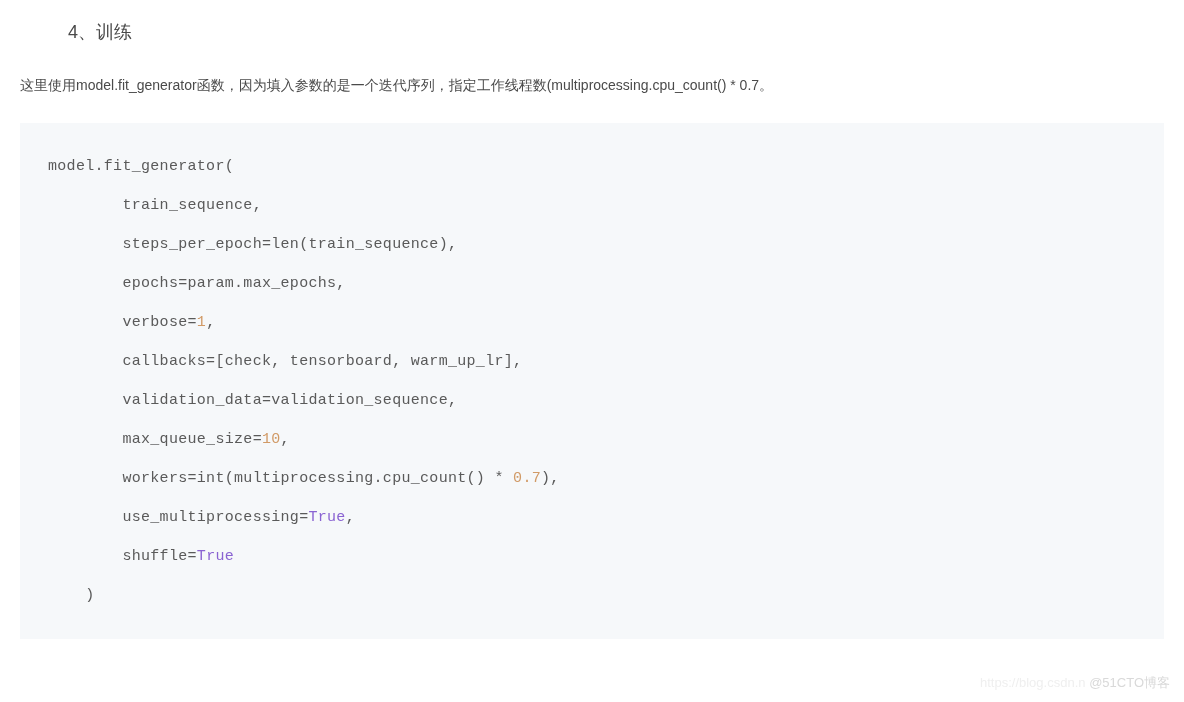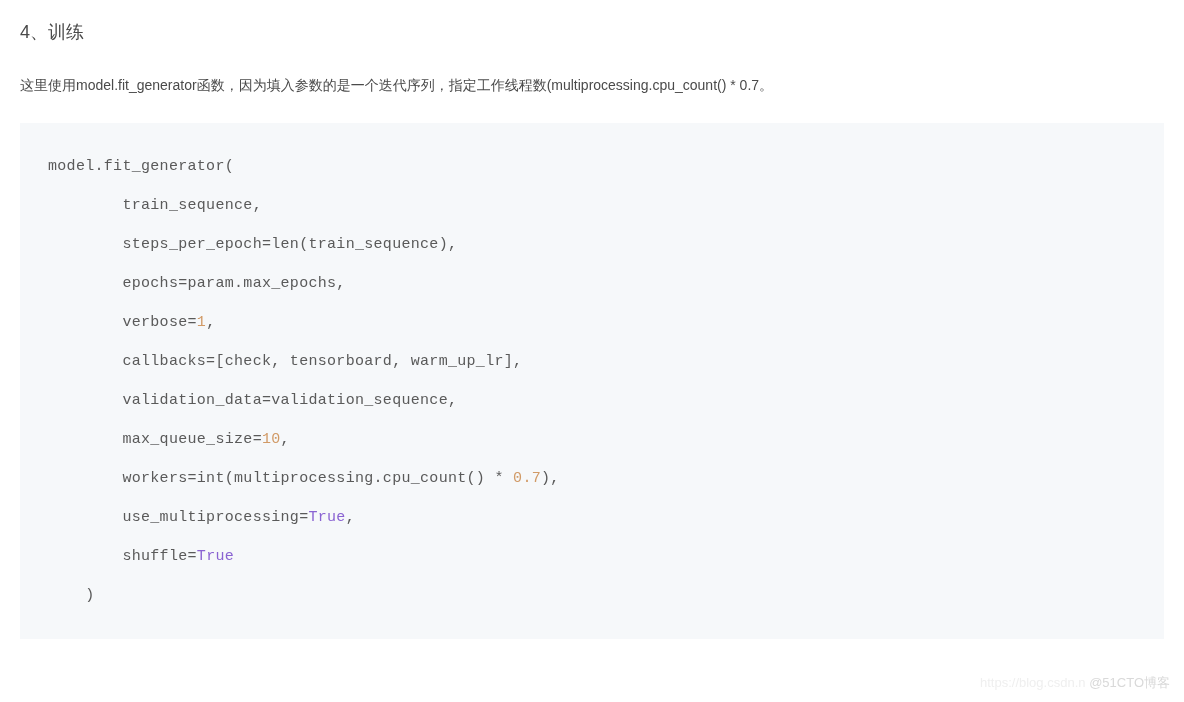--- a/index.html
+++ b/index.html
@@ -12,20 +12,21 @@
       background: #ffffff;
       padding: 20px;
       width: 1184px;
       color: #333;
     }
     .heading {
       font-size: 18px;
       color: #4a4a4a;
       margin-bottom: 28px;
       font-weight: normal;
+      margin-left: 48px;
     }
     .description {
       font-size: 14px;
       color: #4a4a4a;
       line-height: 1.9;
       margin-bottom: 24px;
     }
     .code-block {
       background: #f6f8fa;
       padding: 24px 28px;

